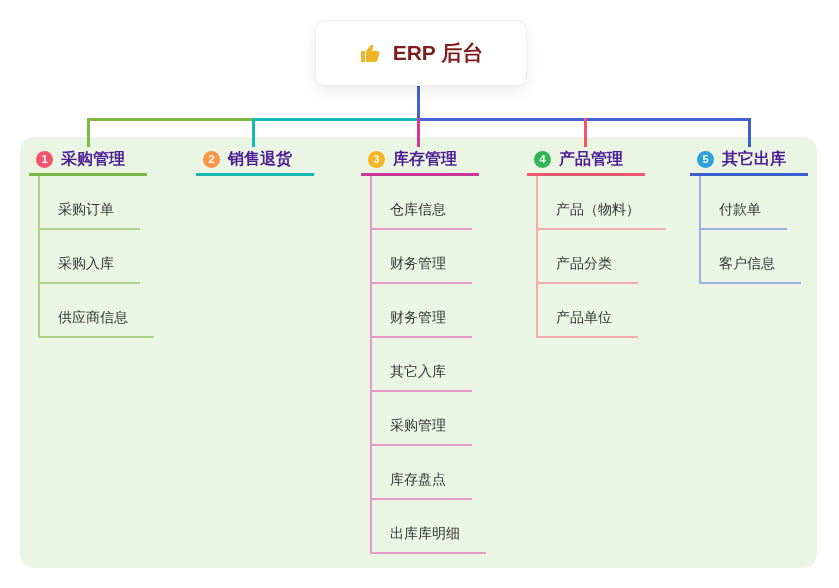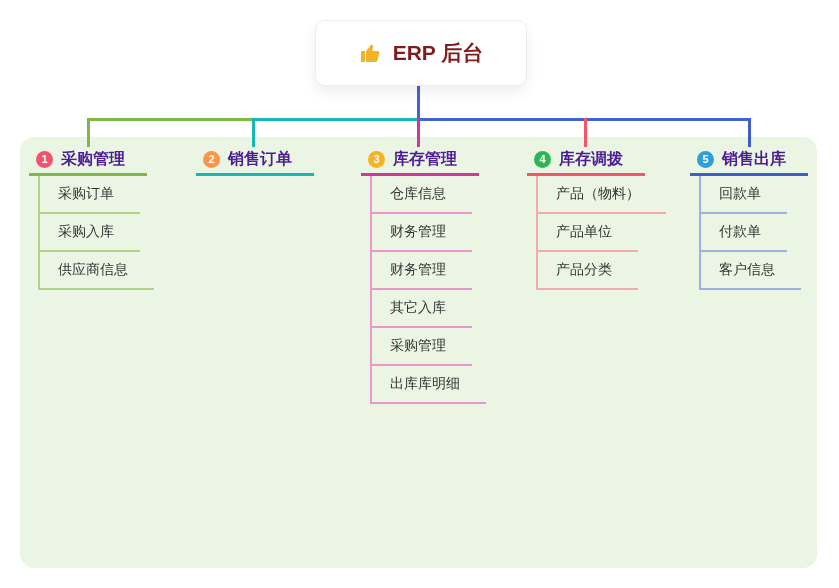--- a/index.html
+++ b/index.html
@@ -37,21 +37,21 @@
     height:30px;display:flex;align-items:center;gap:8px;
     padding-left:7px;box-sizing:border-box;border-bottom:3px solid;cursor:default;
   }
   .badge{
     width:17px;height:17px;border-radius:50%;color:#fff;font-size:11px;
     font-weight:700;display:flex;align-items:center;justify-content:center;
     flex:0 0 17px;line-height:1;
   }
   .b-label{font-size:16px;font-weight:600;color:#4c1d95;white-space:nowrap;}
   .kids{margin-left:9px;border-left:2px solid;}
-  .kid{height:38px;display:flex;align-items:flex-end;}
+  .kid{height:54px;display:flex;align-items:flex-end;}
   .kid-label{
     display:inline-block;font-size:14px;color:#333;white-space:nowrap;
     padding:0 26px 9px 18px;border-bottom:2px solid;
   }
   
   .b1 .b-title{border-color:#7db944}.b1 .kids{border-color:#aed389}.b1 .kid-label{border-color:#aed389}.b1 .badge{background:#f4536e}
   .b2 .b-title{border-color:#17b8b4}.b2 .kids{border-color:#6fd5cf}.b2 .kid-label{border-color:#6fd5cf}.b2 .badge{background:#fd9644}
   .b3 .b-title{border-color:#ca3a9d}.b3 .kids{border-color:#e999c9}.b3 .kid-label{border-color:#e999c9}.b3 .badge{background:#f7b322}
   .b4 .b-title{border-color:#f2566a}.b4 .kids{border-color:#f6aaae}.b4 .kid-label{border-color:#f6aaae}.b4 .badge{background:#30b455}
   .b5 .b-title{border-color:#3d5cce}.b5 .kids{border-color:#9fb1e4}.b5 .kid-label{border-color:#9fb1e4}.b5 .badge{background:#2d9fd9}
@@ -96,21 +96,21 @@
       </div>
     <div class="kid">
         <span class="kid-label">供应商信息</span>
       </div>
   </div>
 </div>
 
 <div class="branch b2 p2">
   <div class="b-title">
     <span class="badge">2</span>
-    <span class="b-label">销售订单</span>
+    <span class="b-label">销售退货</span>
   </div>
 </div>
 
 <div class="branch b3 p3">
   <div class="b-title">
     <span class="badge">3</span>
     <span class="b-label">库存管理</span>
   </div>
   <div class="kids">
     <div class="kid">
@@ -122,52 +122,52 @@
     <div class="kid">
         <span class="kid-label">财务管理</span>
       </div>
     <div class="kid">
         <span class="kid-label">其它入库</span>
       </div>
     <div class="kid">
         <span class="kid-label">采购管理</span>
       </div>
     <div class="kid">
+        <span class="kid-label">库存盘点</span>
+      </div>
+    <div class="kid">
         <span class="kid-label">出库库明细</span>
       </div>
   </div>
 </div>
 
 <div class="branch b4 p4">
   <div class="b-title">
     <span class="badge">4</span>
-    <span class="b-label">库存调拨</span>
+    <span class="b-label">产品管理</span>
   </div>
   <div class="kids">
     <div class="kid">
         <span class="kid-label">产品（物料）</span>
       </div>
     <div class="kid">
-        <span class="kid-label">产品单位</span>
+        <span class="kid-label">产品分类</span>
       </div>
     <div class="kid">
-        <span class="kid-label">产品分类</span>
+        <span class="kid-label">产品单位</span>
       </div>
   </div>
 </div>
 
 <div class="branch b5 p5">
   <div class="b-title">
     <span class="badge">5</span>
-    <span class="b-label">销售出库</span>
+    <span class="b-label">其它出库</span>
   </div>
   <div class="kids">
-    <div class="kid">
-        <span class="kid-label">回款单</span>
-      </div>
     <div class="kid">
         <span class="kid-label">付款单</span>
       </div>
     <div class="kid">
         <span class="kid-label">客户信息</span>
       </div>
   </div>
 </div>
 
 </body></html>

